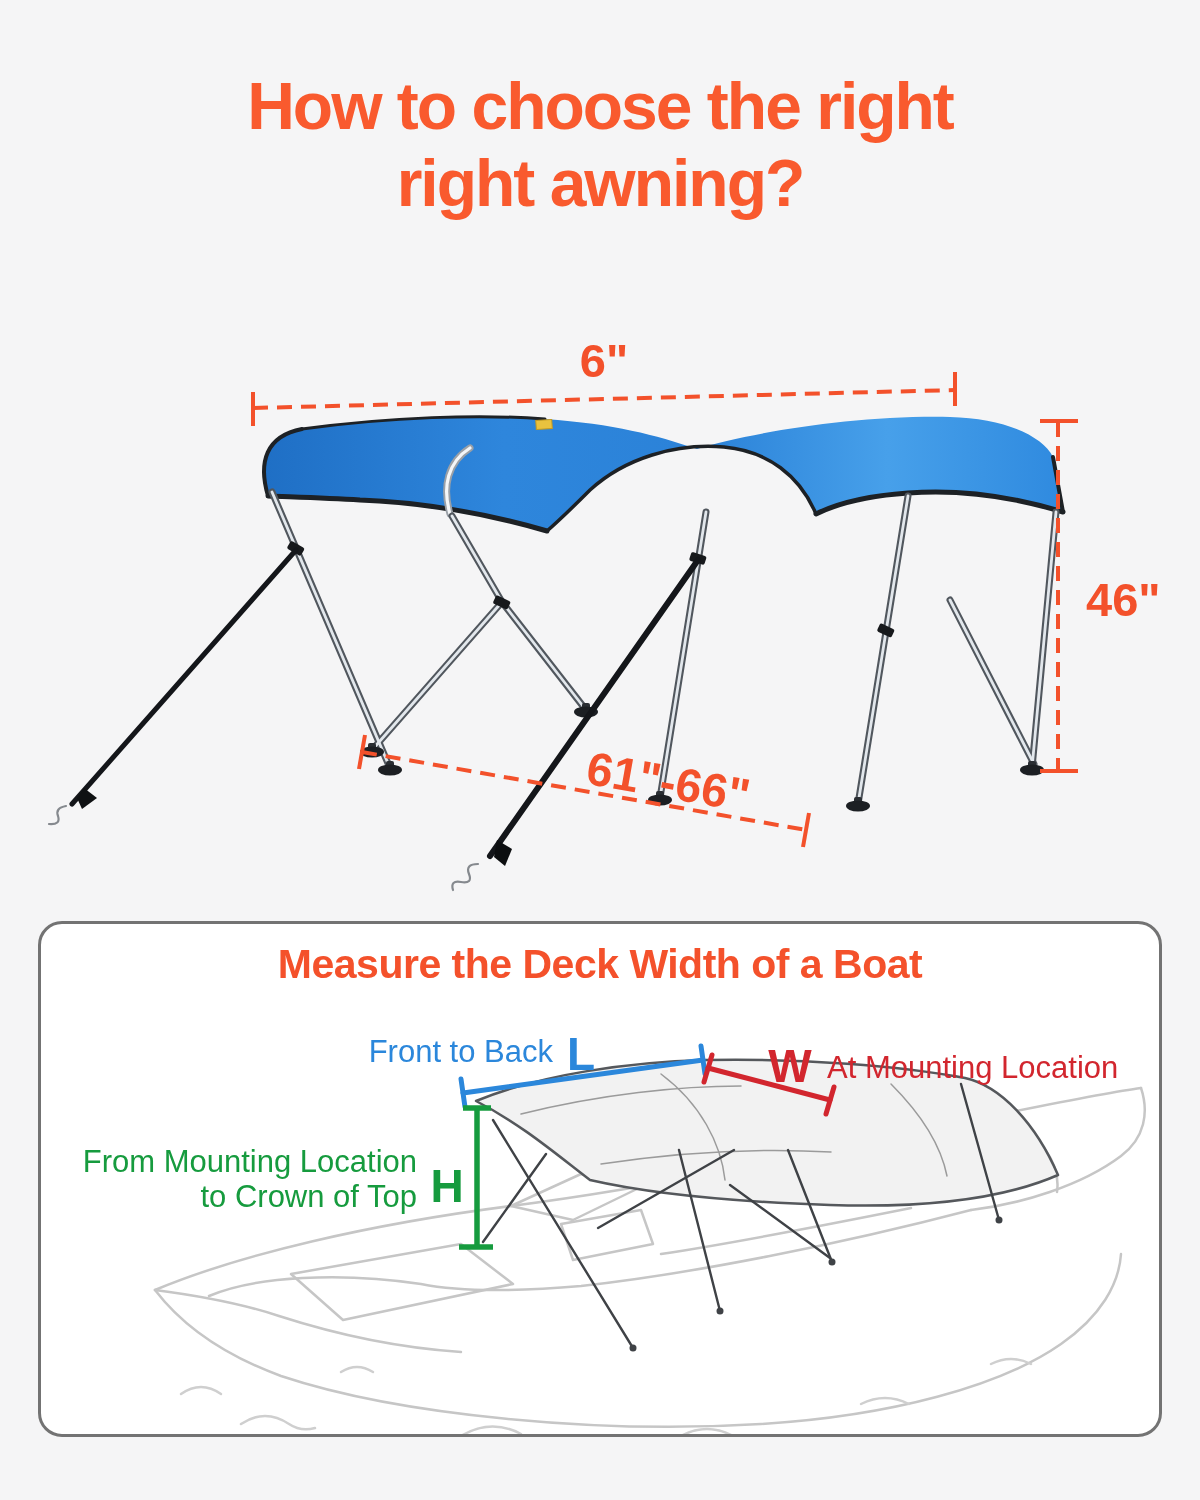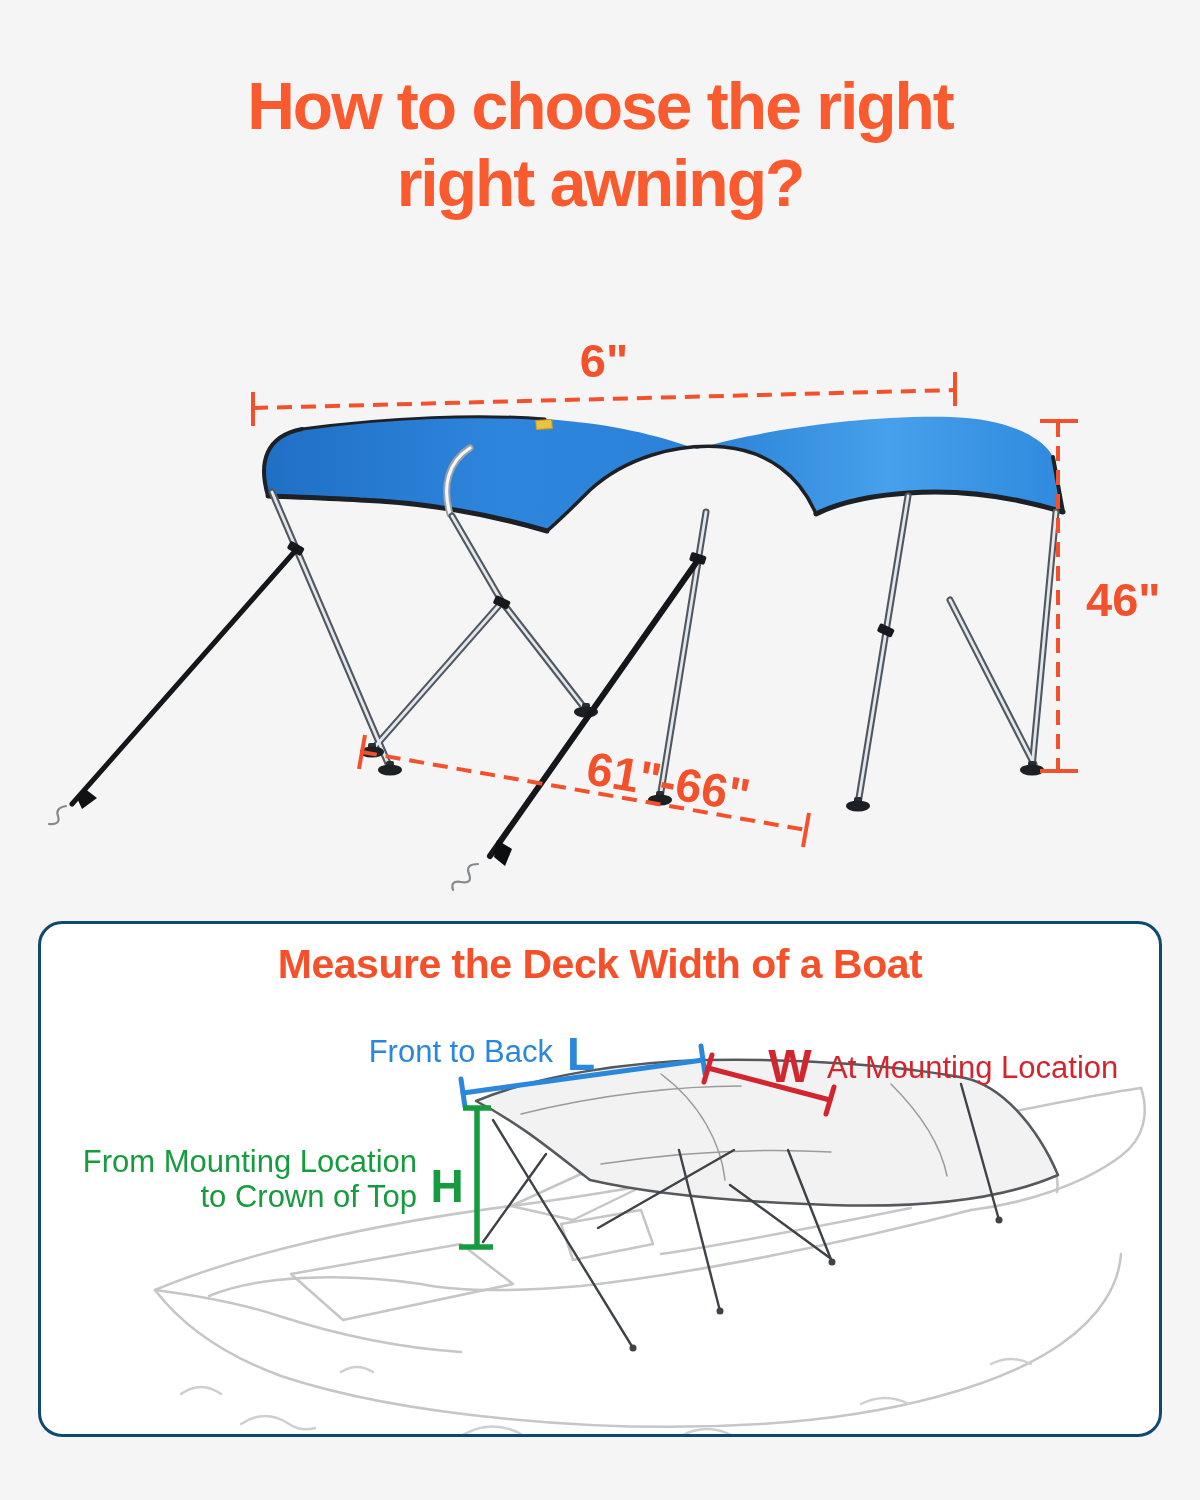--- a/index.html
+++ b/index.html
@@ -25,21 +25,21 @@
     fill:#F3512B;
     font-family:"Liberation Sans", sans-serif;
     font-weight:bold;
     font-size:47px;
   }
   .measure-card{
     position:absolute;left:38px;top:921px;
     width:1124px;height:516px;
     box-sizing:border-box;
     background:#FFFFFF;
-    border:3px solid #0c4a6e;
+    border:3px solid #737373;
     border-radius:24px;
   }
   .card-title{
     position:absolute;top:17px;left:0;width:100%;
     text-align:center;
     color:#F4512B;
     font-weight:bold;
     font-size:41px;
     letter-spacing:-0.5px;
   }

